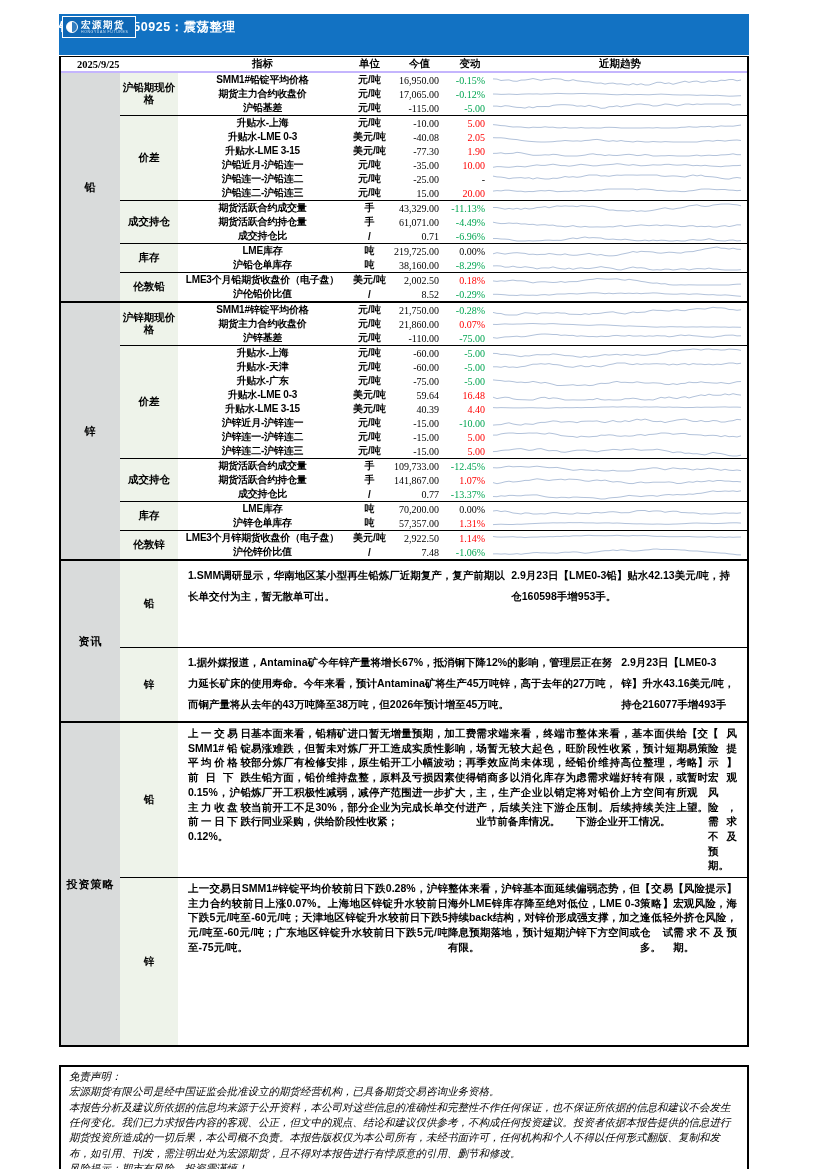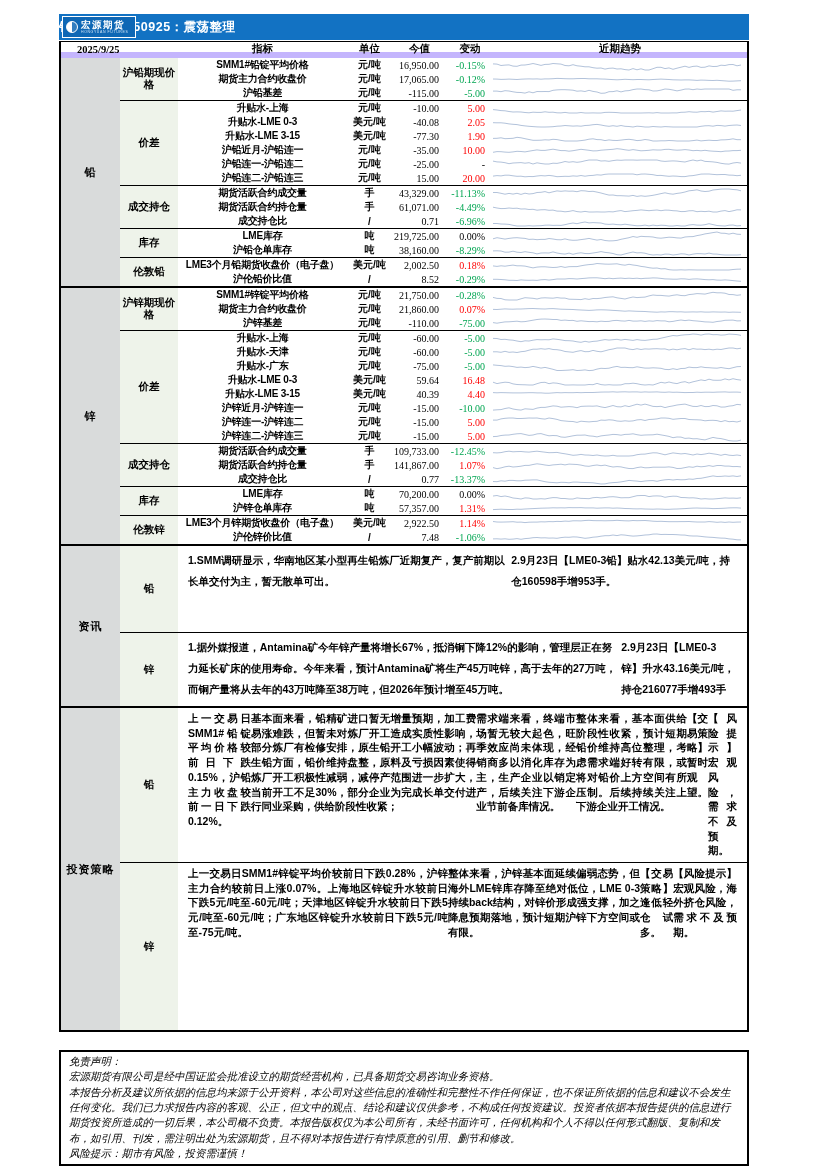--- a/index.html
+++ b/index.html
@@ -2,32 +2,32 @@
 <html><head>
 <meta charset="utf-8">
 <style>
   * { margin:0; padding:0; box-sizing:border-box; }
   html,body { background:#fff; }
   body { font-family:"Liberation Sans", sans-serif; color:#000; }
   .page { position:relative; width:826px; height:1169px; background:#fff; overflow:hidden; }
   .content { position:absolute; left:59px; top:14px; width:690px; }
 
   
-  .titlebar { position:relative; height:26px; background:#1272C3; }
+  .titlebar { position:relative; height:41px; background:#1272C3; }
   .titlebar .doc-title { display:block; text-align:left; line-height:27px; color:#ffffff; font-weight:bold; font-size:12.5px; letter-spacing:0.5px; }
   .logo { position:absolute; left:3px; top:2px; width:74px; height:22px; background:#0E67B5; border:1px solid #fff; display:flex; align-items:center; padding:1px 3px; gap:3px; }
   .logo-circle { width:12px; height:12px; border:1.5px solid #fff; border-radius:50%; background:linear-gradient(90deg,#ffffff 52%, rgba(255,255,255,0.15) 52%); flex:0 0 auto; }
   .logo-texts { display:flex; flex-direction:column; line-height:1; }
   .logo-name { color:#fff; font-weight:bold; font-size:9.5px; letter-spacing:1.5px; white-space:nowrap; }
   .logo-sub { color:#cfe3f5; font-size:3.5px; letter-spacing:0.6px; white-space:nowrap; margin-top:1px; }
 
   
   .bigtable { border:2px solid #000; border-top:1.5px solid #000; margin-top:1px; background:#fff; }
 
-  .headrow { display:grid; grid-template-columns:117px 169px 45px 55px 46px 1fr; height:16px; align-items:center; border-bottom:6px solid #c4b5fd; font-weight:bold; }
+  .headrow { display:grid; grid-template-columns:117px 169px 45px 55px 46px 1fr; height:16px; align-items:center; border-bottom:2px solid #c4b5fd; font-weight:bold; }
   .h-date { font-family:"Liberation Serif", serif; font-weight:bold; font-size:10.5px; padding-left:16px; }
   .h-col { text-align:center; font-size:10.5px; }
 
   .msection { display:flex; }
   .msection + .msection { border-top:2.5px solid #000; }
   .gcell { width:59px; flex:0 0 auto; background:#D9DBDB; display:flex; align-items:center; justify-content:center; font-weight:bold; font-size:11px; letter-spacing:1px; }
   .gright { flex:1; display:flex; flex-direction:column; }
   .sgblock { display:flex; }
   .sgblock + .sgblock { border-top:1.5px solid #000; }
   .sgcell { width:58px; flex:0 0 auto; background:#EEF3EA; display:flex; align-items:center; justify-content:center; font-weight:bold; font-size:10.5px; text-align:center; line-height:1.1; }

